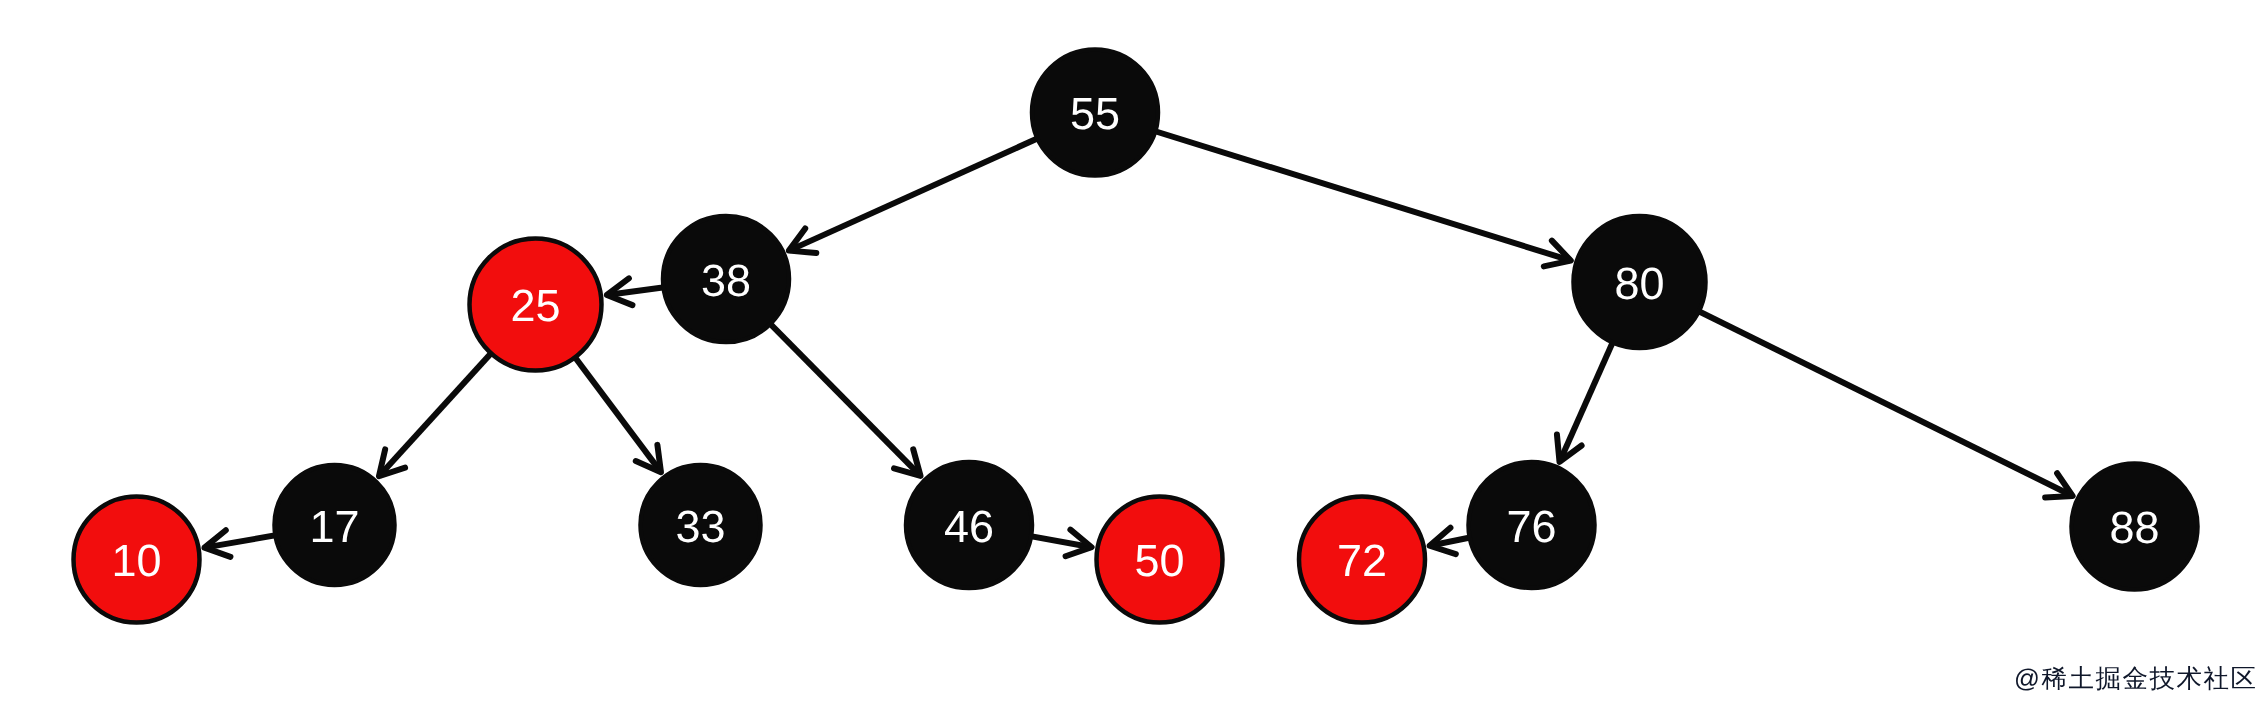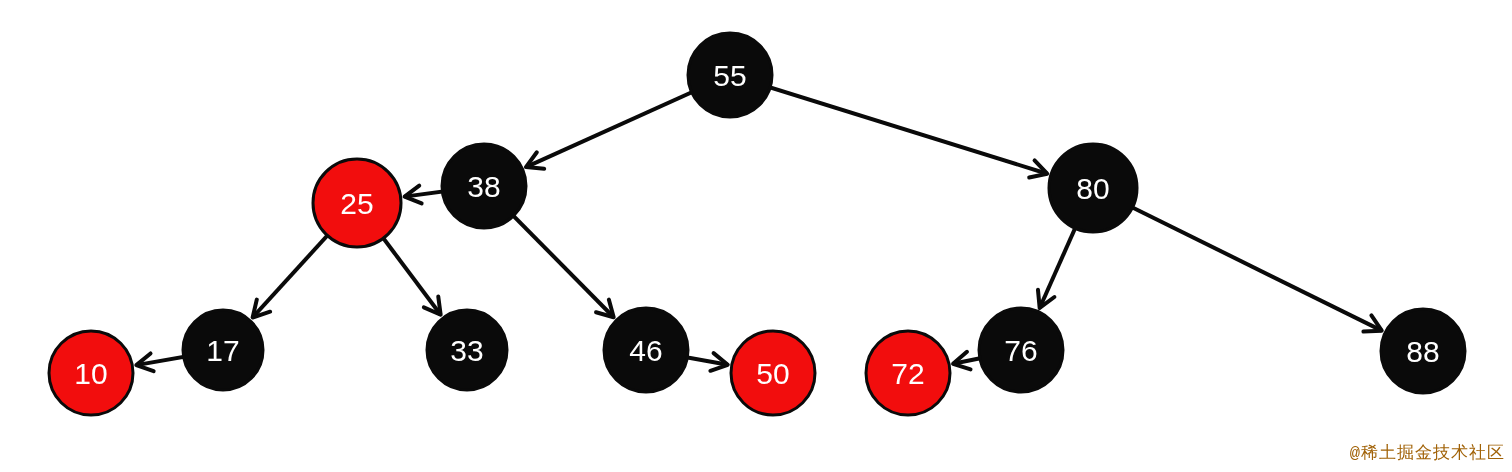--- a/index.html
+++ b/index.html
@@ -30,22 +30,22 @@
     fill: #ffffff;
     text-anchor: middle;
     user-select: none;
   }
   .watermark {
     position: absolute;
     right: 18px;
     bottom: 8px;
     font-size: 17px;
     letter-spacing: 1px;
-    color: #a16207;
-    font-family: Liberation Mono, monospace;
+    color: #0f172a;
+    font-family: Liberation Sans, sans-serif;
   }
 </style>
 </head>
 <body>
 
 <div class="stage">
   <svg class="tree" width="1512" height="472" viewBox="0 0 1512 472" xmlns="http://www.w3.org/2000/svg">
       <defs>
         <marker id="arrow-v" markerUnits="userSpaceOnUse" markerWidth="26" markerHeight="26" refX="21" refY="13" orient="auto">
           <path d="M5,4 L21,13 L5,22" fill="none" stroke="#0a0a0a" stroke-width="4" stroke-linecap="round" stroke-linejoin="round"></path>

